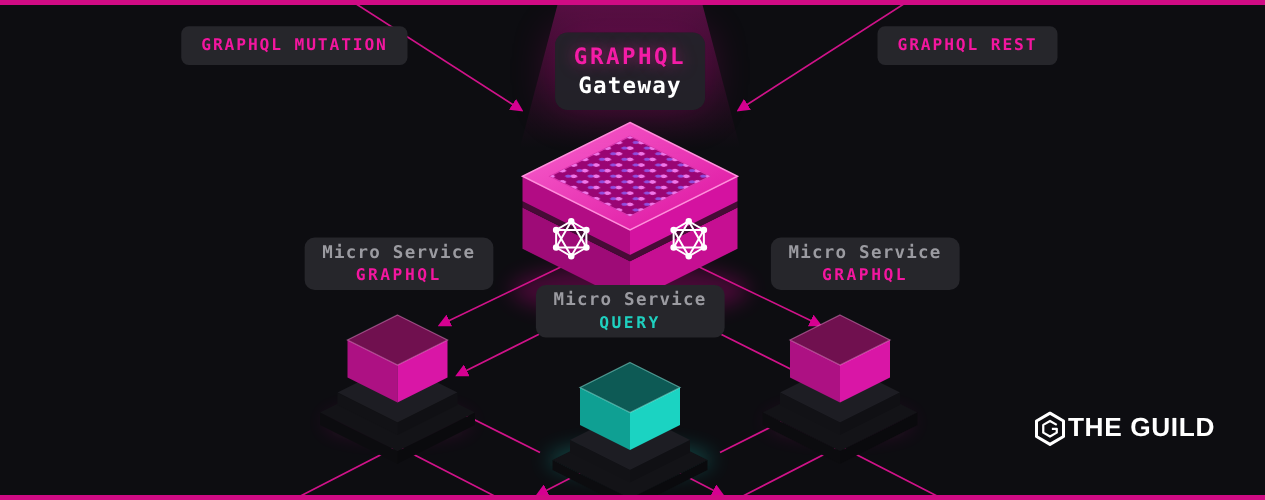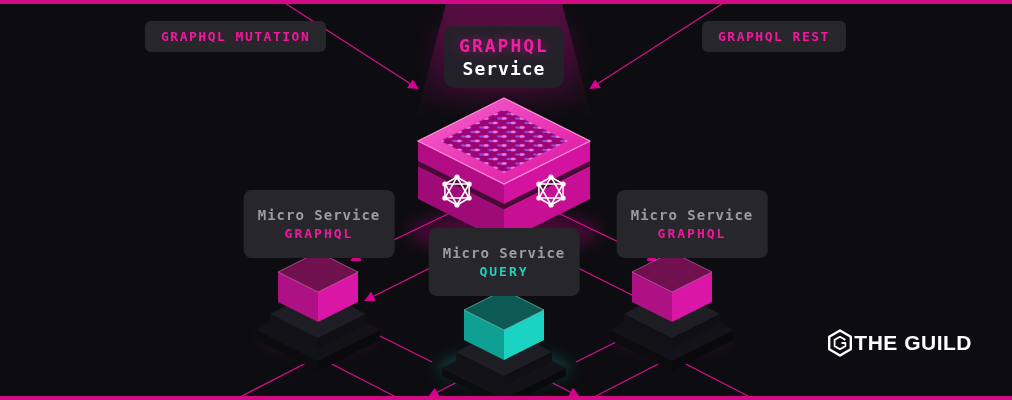--- a/index.html
+++ b/index.html
@@ -23,21 +23,21 @@
   .gw{
     position:absolute;left:504px;top:26px;transform:translateX(-50%);
     background:rgba(35,35,41,0.94);border-radius:10px;padding:9px 15px;
     text-align:center;z-index:20;box-shadow:0 0 34px rgba(225,0,152,.28);
   }
   .gw-l1{color:#f41ca6;font-size:18px;font-weight:bold;letter-spacing:2px;
     text-shadow:0 0 12px rgba(244,28,166,.55);}
   .gw-l2{color:#ffffff;font-size:18px;font-weight:bold;letter-spacing:1px;margin-top:2px;}
 
   .svc{
-    position:absolute;background:#26262b;border-radius:8px;padding:17px 14px;
+    position:absolute;background:#26262b;border-radius:8px;padding:4px 14px;
     text-align:center;z-index:20;transform:translateX(-50%);white-space:nowrap;
   }
   .svc-left{left:319px;top:190px;}
   .svc-right{left:692px;top:190px;}
   .svc-center{left:504px;top:228px;}
   .svc-title{color:#9b9ba1;font-size:14px;font-weight:bold;letter-spacing:1px;}
   .svc-proto{font-size:13px;font-weight:bold;letter-spacing:2px;margin-top:3px;}
   .proto-pink{color:#f3169f;}
   .proto-teal{color:#1fd0bf;}
 
@@ -188,21 +188,21 @@
   </svg>
 
   <div class="border-strip border-top"></div>
   <div class="border-strip border-bottom"></div>
 
   <div class="badge-pill badge-mutation">GRAPHQL MUTATION</div>
   <div class="badge-pill badge-query">GRAPHQL REST</div>
 
   <div class="gw">
     <div class="gw-l1">GRAPHQL</div>
-    <div class="gw-l2">Service</div>
+    <div class="gw-l2">Gateway</div>
   </div>
 
   <div class="svc svc-left">
     <div class="svc-title">Micro Service</div>
     <div class="svc-proto proto-pink">GRAPHQL</div>
   </div>
 
   <div class="svc svc-center">
     <div class="svc-title">Micro Service</div>
     <div class="svc-proto proto-teal">QUERY</div>

